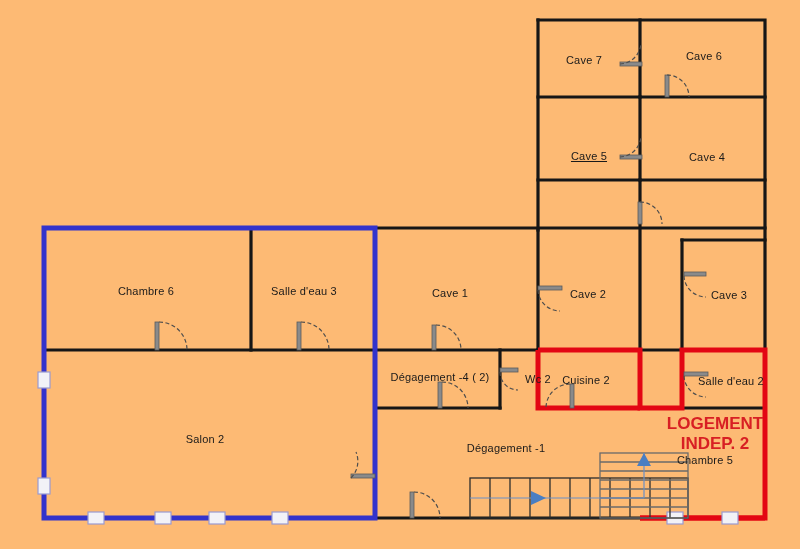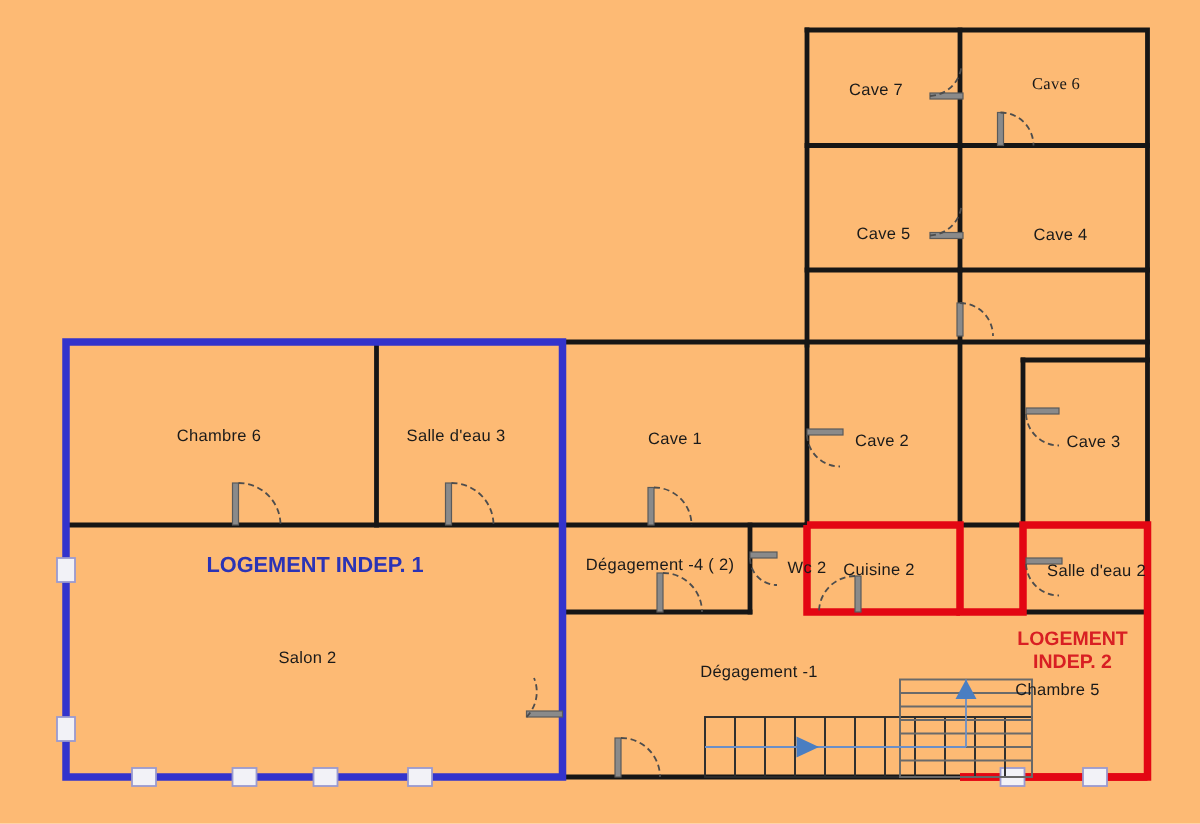--- a/index.html
+++ b/index.html
@@ -36,21 +36,21 @@
   .zone-label {
     position: absolute;
     font-family: "Liberation Sans", sans-serif;
     font-weight: bold;
     white-space: nowrap;
     transform: translate(-50%, -50%);
     text-align: center;
     line-height: 1.15;
   }
   .zone-label.blue { color: #2b33b5; font-size: 14.5px; }
-  .zone-label.red  { color: #d81f23; font-size: 13px; }
+  .zone-label.red  { color: #d81f23; font-size: 17px; }
 </style>
 </head>
 <body>
 
 <div id="floorplan-root">
 
   <svg id="plan-svg" width="800" height="549" viewBox="0 0 800 549">
 
     <g stroke="#161616" stroke-width="3.2" fill="none" stroke-linecap="square">
 
@@ -217,36 +217,35 @@
       <line x1="470" y1="498" x2="644" y2="498" stroke="#6b8fc7" stroke-width="1.2"></line>
       <line x1="644" y1="498" x2="644" y2="453" stroke="#6b8fc7" stroke-width="1.2"></line>
 
       <polygon points="531,491 546,498 531,505" fill="#4a7ec2"></polygon>
       <polygon points="637,466 644,453 651,466" fill="#4a7ec2"></polygon>
     </g>
 
   </svg>
 
   <div class="room-label" style="left:584px;top:60px;">Cave 7</div>
-  <div class="room-label" style="left:704px;top:56px;font-family:Liberation Serif, serif;">Cave 6</div>
-  <div class="room-label" style="left:589px;top:156px;">Cave 5</div>
+  <div class="room-label" style="left:704px;top:56px;">Cave 6</div>
+  <div class="room-label" style="left:589px;top:156px;text-decoration:underline;">Cave 5</div>
   <div class="room-label" style="left:707px;top:157px;">Cave 4</div>
   <div class="room-label" style="left:450px;top:293px;">Cave 1</div>
   <div class="room-label" style="left:588px;top:294px;text-align:right;">Cave 2</div>
   <div class="room-label" style="left:729px;top:295px;">Cave 3</div>
   <div class="room-label" style="left:146px;top:291px;">Chambre 6</div>
   <div class="room-label" style="left:304px;top:291px;">Salle d'eau 3</div>
   <div class="room-label" style="left:205px;top:439px;text-align:center;">Salon 2</div>
   <div class="room-label" style="left:440px;top:377px;">Dégagement -4 ( 2)</div>
   <div class="room-label" style="left:538px;top:379px;">Wc 2</div>
   <div class="room-label" style="left:586px;top:380px;">Cuisine 2</div>
   <div class="room-label" style="left:731px;top:381px;">Salle d'eau 2</div>
   <div class="room-label" style="left:506px;top:448px;">Dégagement -1</div>
   <div class="room-label" style="left:705px;top:460px;">Chambre 5</div>
 
-  <div class="zone-label blue" style="left:210px;top:378px;">LOGEMENT INDEP. 1</div>
 
   <div class="zone-label red" style="left:715px;top:434px;">
     <span>LOGEMENT</span><br>
     <span>INDEP. 2</span>
   </div>
 
 </div>
 
 </body></html>

